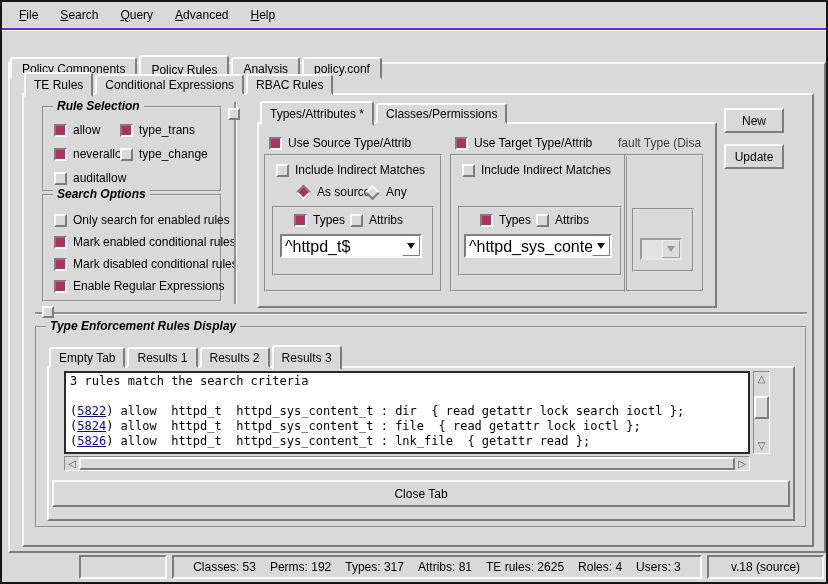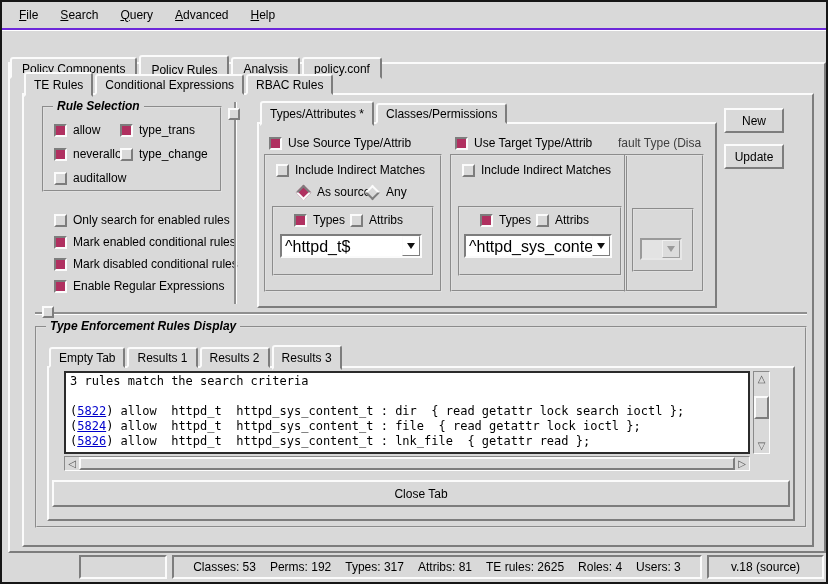--- a/index.html
+++ b/index.html
@@ -114,20 +114,23 @@
   </div>
   <div class="abs cb" style="left:118px;top:145px;">
     <span class="ind"></span>
     <span class="lbl">type_change</span>
   </div>
   <div class="abs cb" style="left:52px;top:169px;">
     <span class="ind"></span>
     <span class="lbl">auditallow</span>
   </div>
 
+  <div class="abs groovebox" style="left:40px;top:192px;width:176px;height:104px;">
+    <span class="grouplabel">Search Options</span>
+  </div>
   <div class="abs cb" style="left:52px;top:211px;">
     <span class="ind"></span>
     <span class="lbl">Only search for enabled rules</span>
   </div>
   <div class="abs cb" style="left:52px;top:233px;">
     <span class="ind on"></span>
     <span class="lbl">Mark enabled conditional rules</span>
   </div>
   <div class="abs cb" style="left:52px;top:255px;">
     <span class="ind on"></span>

